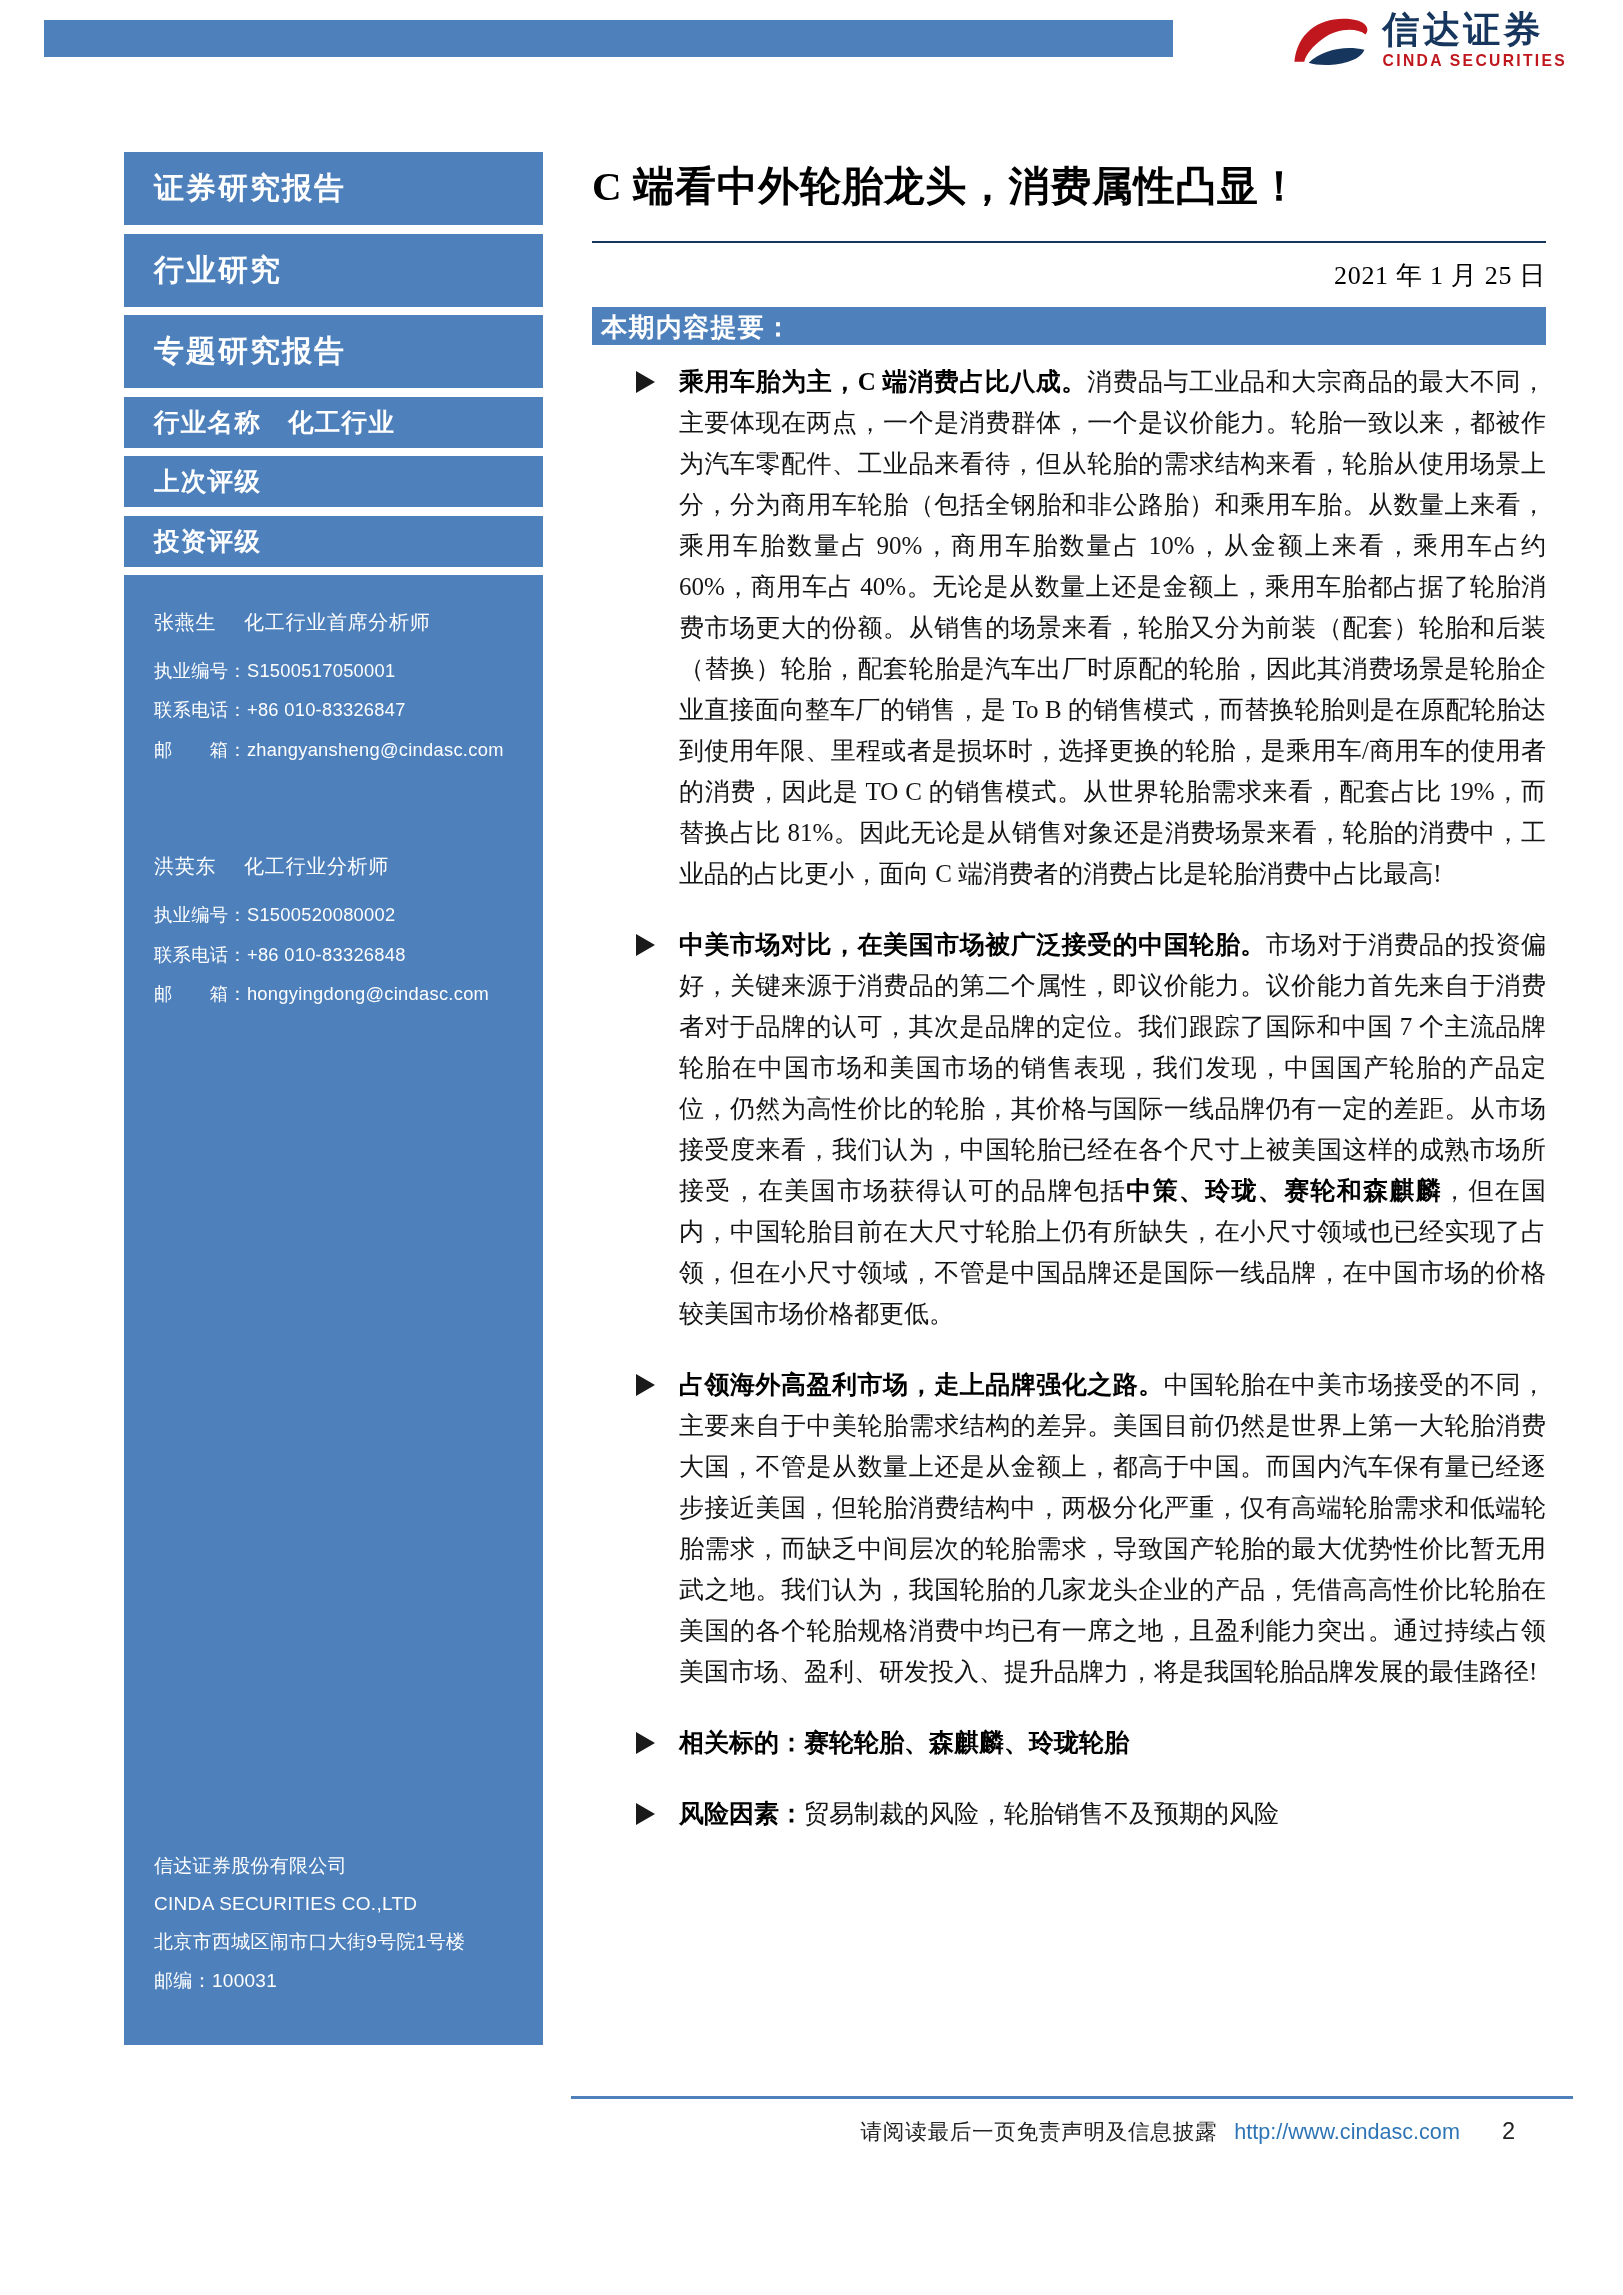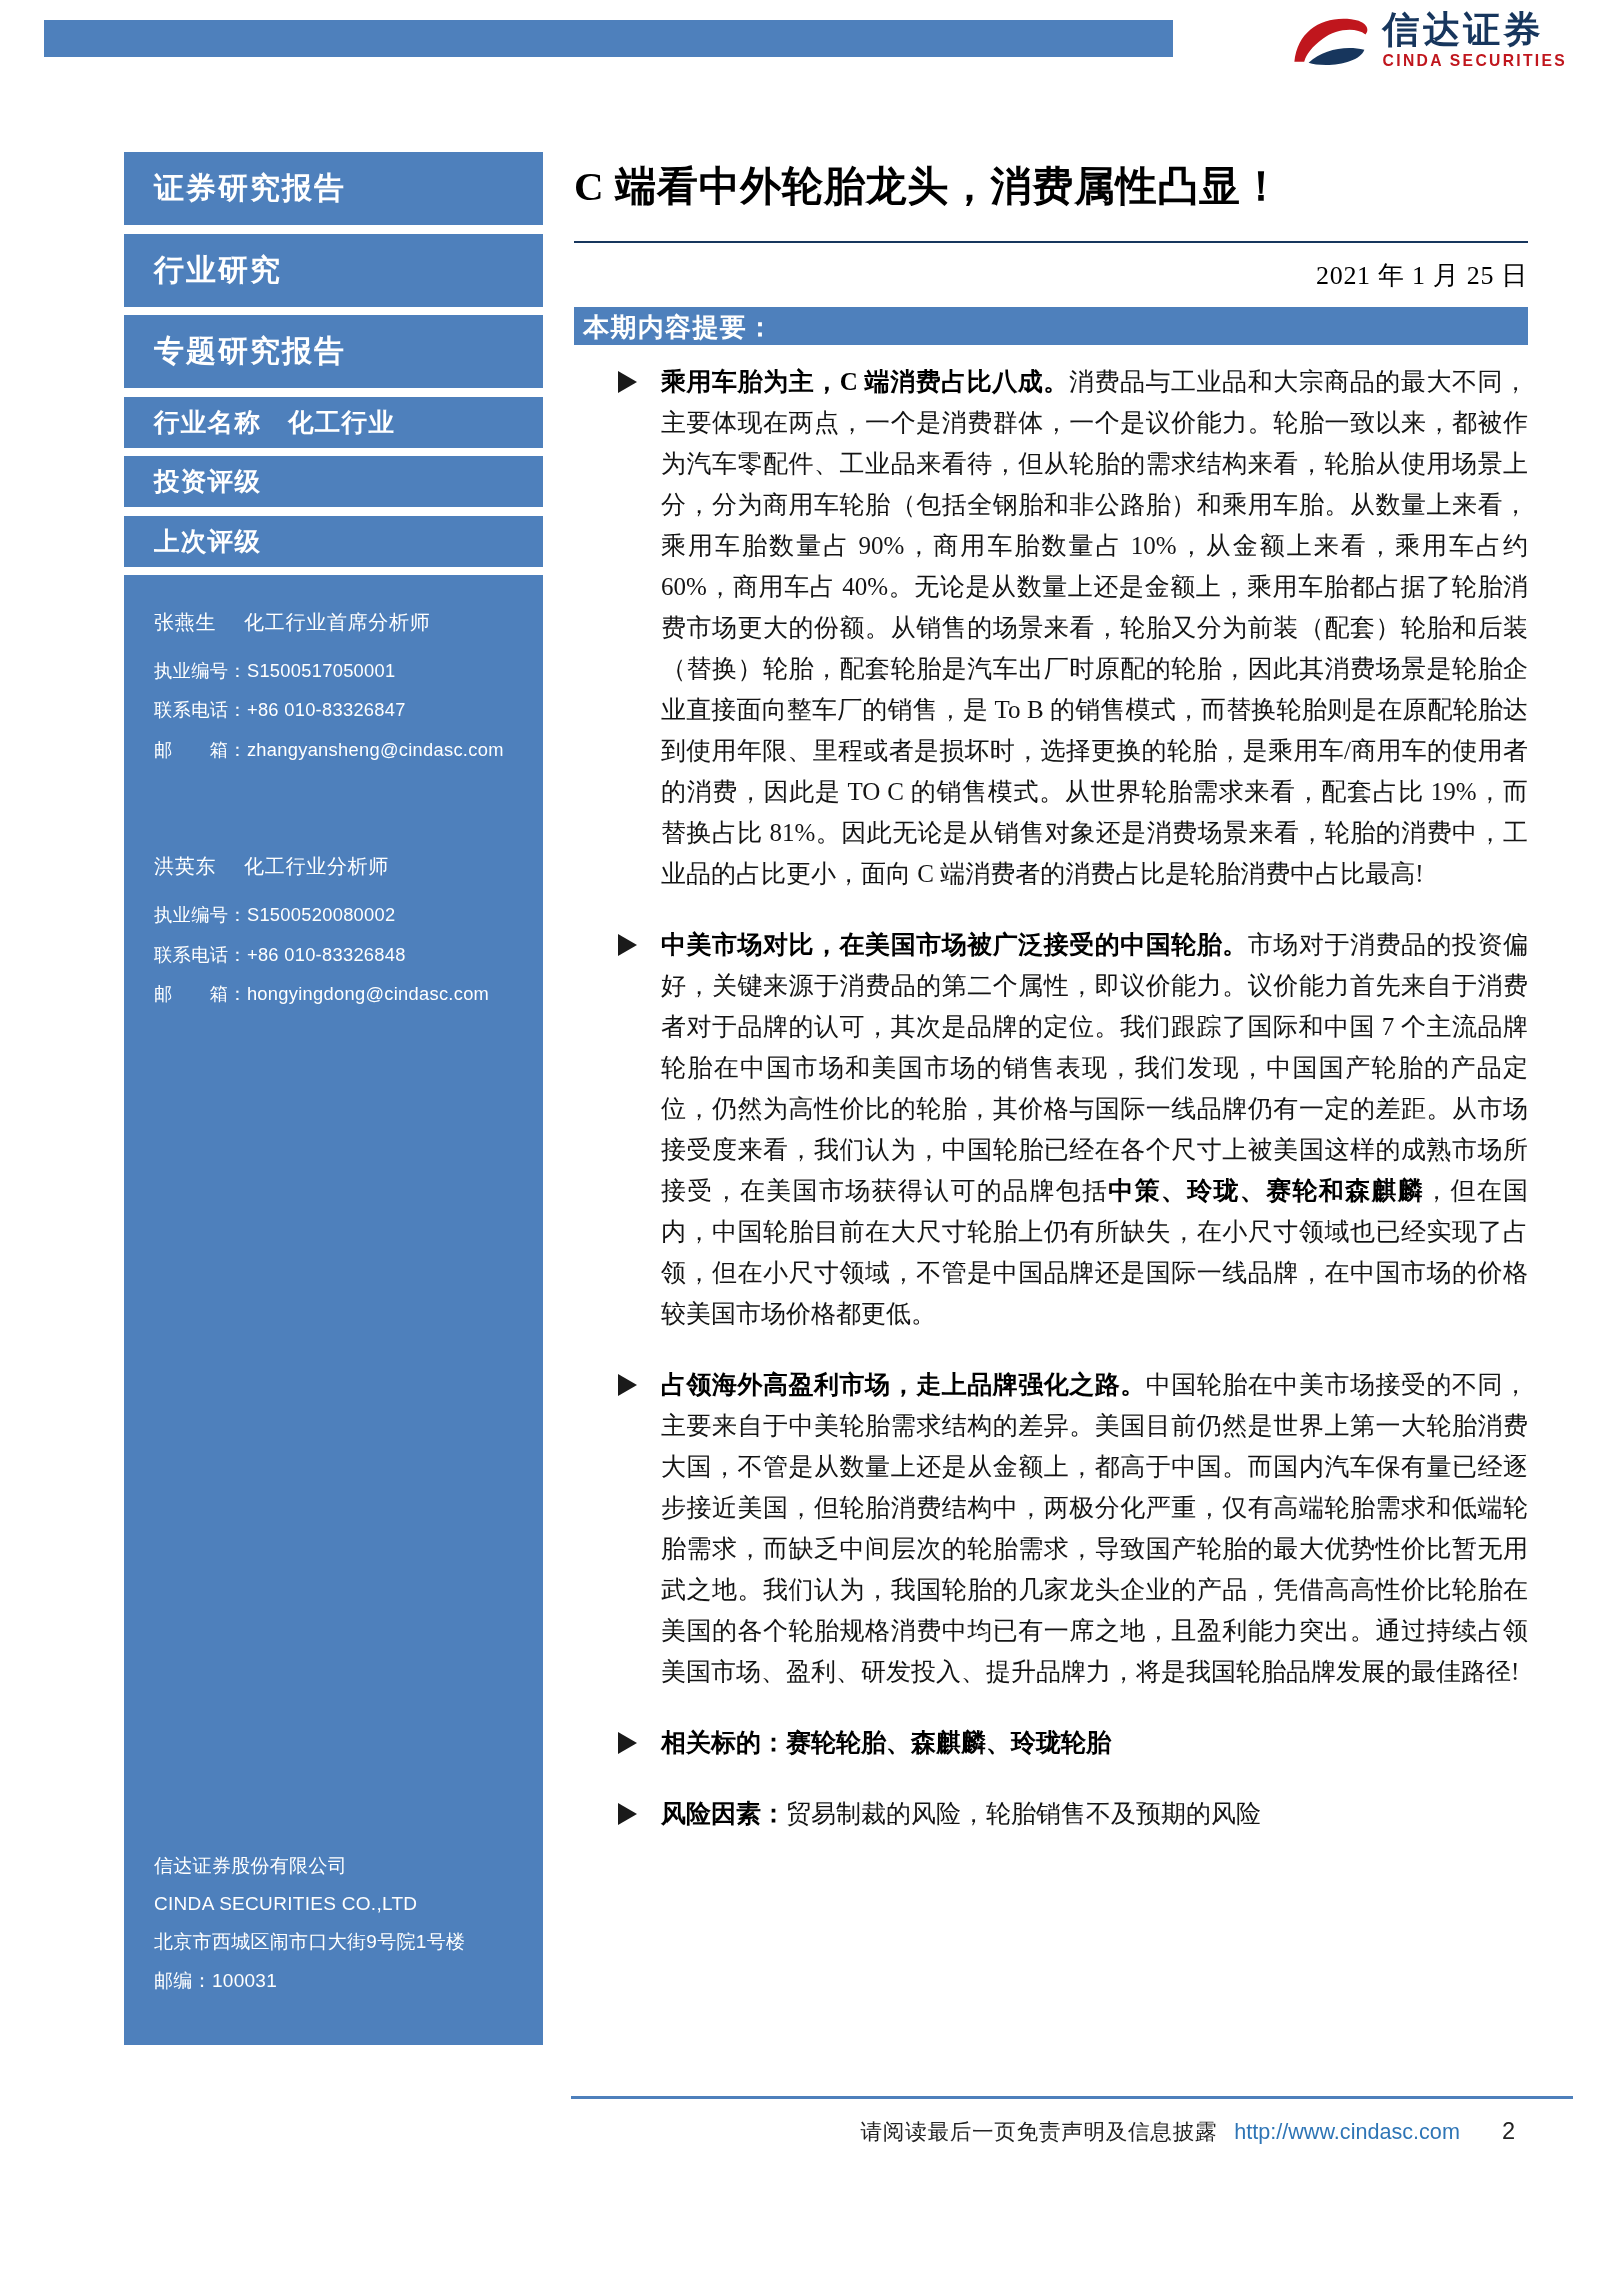--- a/index.html
+++ b/index.html
@@ -24,21 +24,21 @@
   .sbox.small { height:51px; font-size:25.5px; letter-spacing:1.3px; }
   .sidebar-main { background:var(--accent,#4E80BC); height:1470px; color:#fff; display:flex; flex-direction:column; padding:34px 19.6px 37px 30px; }
   .analyst { margin-bottom:77px; }
   .aname-line { font-size:20px; margin-bottom:22px; letter-spacing:0.7px; }
   .aname-line .role { margin-left:28px; }
   .aline { font-size:18.3px; margin-bottom:14.4px; letter-spacing:0.3px; }
   .company { margin-top:auto; }
   .cline { font-size:19px; margin-bottom:13.7px; letter-spacing:0.3px; }
 
   
-  .content { position:absolute; left:574px; top:0; width:954px; }
+  .content { position:absolute; left:592px; top:0; width:954px; }
   .title { margin-top:162px; font-size:41px; font-weight:bold; color:#000; letter-spacing:0.7px; line-height:1.2; }
   .rule { margin-top:30px; height:2px; background:var(--navy,#17365D); }
   .date { text-align:right; font-size:26px; color:#000; margin-top:14.4px; letter-spacing:0.7px; }
   .section-bar { margin-top:14.4px; height:38px; background:var(--accent,#4E80BC); color:#fff; font-weight:bold; font-size:26px; display:flex; align-items:flex-end; padding-left:9.2px; letter-spacing:1.3px; }
   #bullets { margin-top:15.7px; }
   .bullet { display:flex; margin-bottom:30px; }
   .marker { flex:none; width:43px; margin-left:44px; padding-top:10.5px; }
   .marker::before { content:""; display:block; width:0; height:0;
     border-left:19.6px solid #1a1a1a; border-top:11px solid transparent; border-bottom:11px solid transparent; }
   .btext { flex:1; font-size:25px; line-height:41px; text-align:justify; color:#141414; }
@@ -79,24 +79,24 @@
     <div class="sbox big">
         <span>行业研究</span>
       </div>
     <div class="sbox big">
         <span>专题研究报告</span>
       </div>
     <div class="sbox small">
         <span>行业名称　化工行业</span>
       </div>
     <div class="sbox small">
-        <span>投资评级</span>
+        <span>上次评级</span>
       </div>
     <div class="sbox small">
-        <span>上次评级</span>
+        <span>投资评级</span>
       </div>
 
     <div class="sidebar-main">
 
       <div class="analyst">
         <div class="aname-line">
           <span>张燕生</span><span class="role">化工行业首席分析师</span>
         </div>
         <div class="aline"><span>执业编号：</span><span>S1500517050001</span></div>
         <div class="aline"><span>联系电话：</span><span>+86 010-83326847</span></div>

